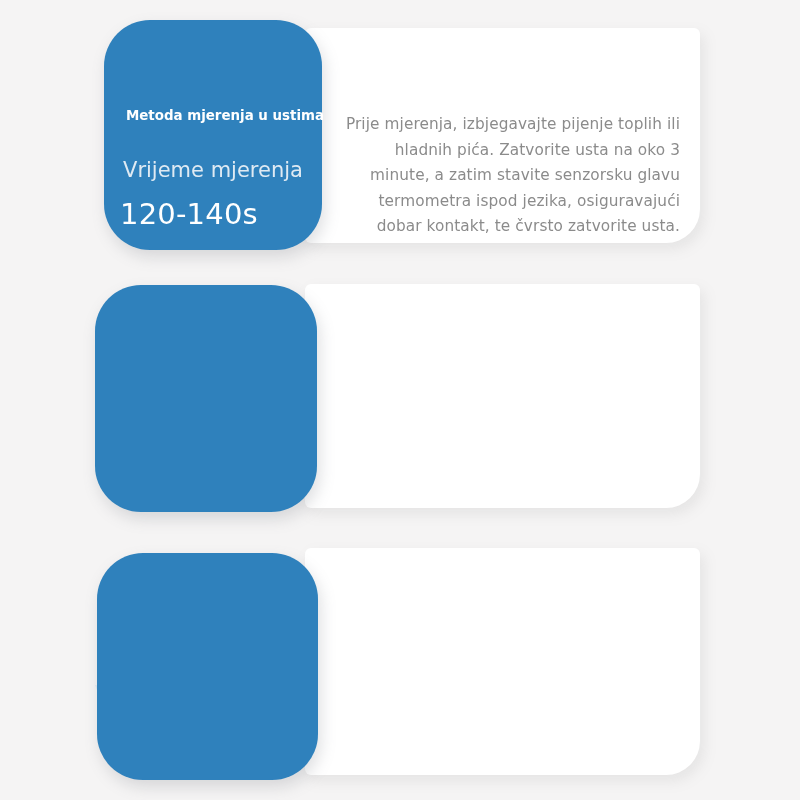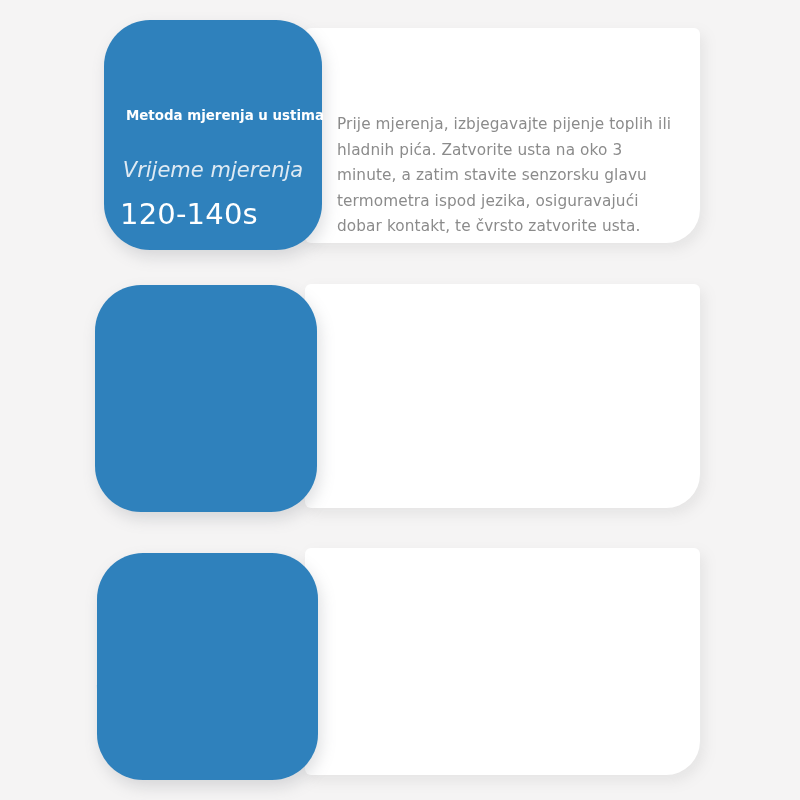--- a/index.html
+++ b/index.html
@@ -32,21 +32,21 @@
   .panel {
     position: absolute;
     background: #ffffff;
     border-radius: 6px 6px 34px 6px;
     box-shadow: 4px 6px 14px rgba(120,120,125,0.13);
   }
   .panel-text {
     position: absolute;
     left: 0;
     right: 0;
-    text-align: left;
+    text-align: right;
     color: #8b8b8b;
     font-size: 15.3px;
     line-height: 25.5px;
     letter-spacing: 0.1px;
   }
 
   
   .bluebox {
     position: absolute;
     background: #2f81bc;
@@ -59,21 +59,20 @@
     position: absolute;
     color: #ffffff;
     font-weight: bold;
     text-align: center;
     white-space: normal;
   }
   .blue-sub {
     position: absolute;
     color: #dfeaf3;
     text-align: center;
-    font-style: italic;
   }
   .blue-value {
     position: absolute;
     color: #ffffff;
     text-align: center;
     letter-spacing: 0.2px;
   }
 
   
   

